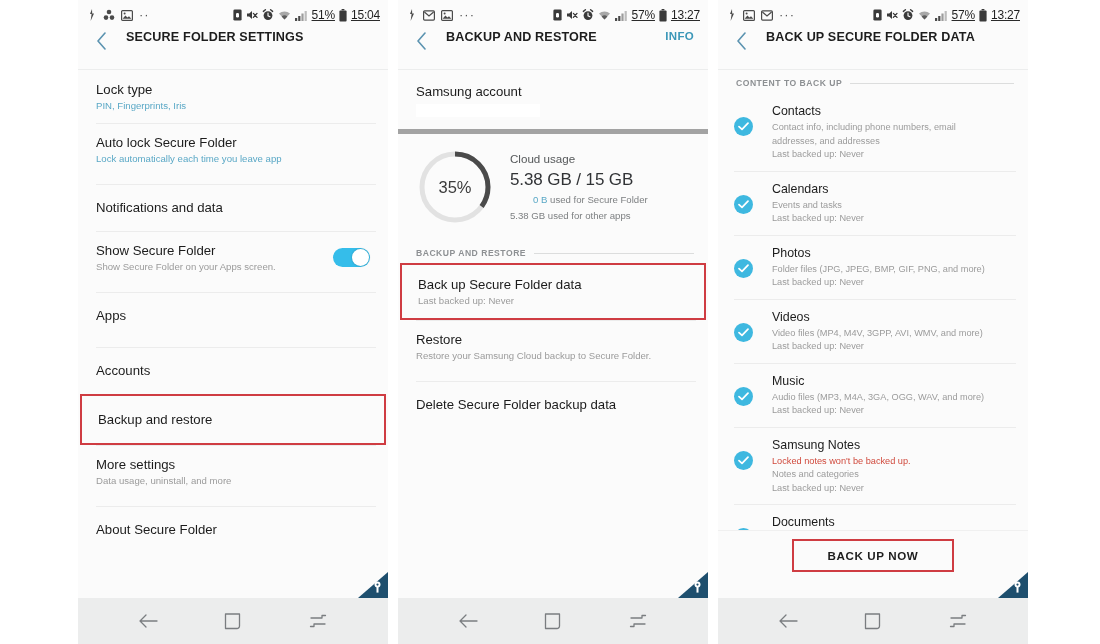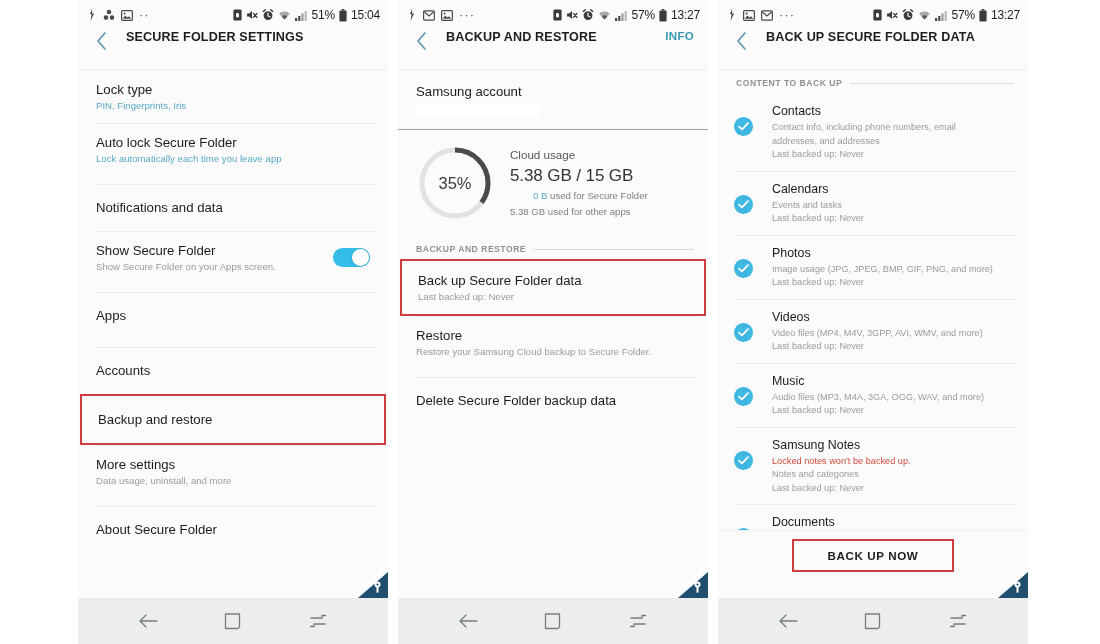--- a/index.html
+++ b/index.html
@@ -34,21 +34,21 @@
     height: 30px;
     flex: 0 0 30px;
     display: flex;
     align-items: center;
     padding: 0 8px 0 9px;
     background: #fbfbfb;
     font-size: 11.5px;
     color: #2b2b2b;
   }
   .sb-left { display: flex; align-items: center; gap: 6px; }
-  .sb-right { margin-left: auto; display: flex; align-items: center; gap: 4px; }
+  .sb-right { margin-left: auto; display: flex; align-items: center; gap: 4px; text-decoration: underline; }
   .sb-ico { display: inline-flex; align-items: center; justify-content: center; }
   .sb-ico svg { display: block; }
   .sb-txt { font-size: 12px; letter-spacing: -0.2px; color: #1f1f1f; font-weight: 400; }
   .sb-dots { font-size: 13px; letter-spacing: 1px; color: #555; line-height: 8px; }
 
   
   .appbar {
     height: 40px;
     flex: 0 0 40px;
     display: flex;
@@ -136,21 +136,21 @@
     top: 1px; right: 1px;
     width: 17px; height: 17px;
     border-radius: 50%;
     background: #ffffff;
     box-shadow: 0 0 2px rgba(0,0,0,.28);
   }
 
   
   .acct {
     padding: 14px 18px 12px 18px;
-    border-bottom: 1px solid #a3a3a3;
+    border-bottom: 5px solid #a3a3a3;
   }
   .acct-label { font-size: 13.2px; color: #1c1c1c; }
   .acct-redacted {
     margin-top: 5px;
     width: 124px; height: 13px;
     background: #ffffff;
   }
 
   
   .cloud {
@@ -689,21 +689,21 @@
         </div>
 
         <div class="check-row">
           <div class="check">
               <svg width="11" height="9" viewBox="0 0 11 9">
                 <path d="M1 4.6 L4 7.4 L10 1.2" stroke="#fff" stroke-width="1.7" fill="none" stroke-linecap="round" stroke-linejoin="round"></path>
               </svg>
             </div>
           <div class="check-texts">
             <div class="check-title">Photos</div>
-            <div class="check-desc">Image usage (JPG, JPEG, BMP, GIF, PNG, and more)</div>
+            <div class="check-desc">Folder files (JPG, JPEG, BMP, GIF, PNG, and more)</div>
             <div class="check-desc">Last backed up: Never</div>
           </div>
         </div>
 
         <div class="check-row">
           <div class="check">
               <svg width="11" height="9" viewBox="0 0 11 9">
                 <path d="M1 4.6 L4 7.4 L10 1.2" stroke="#fff" stroke-width="1.7" fill="none" stroke-linecap="round" stroke-linejoin="round"></path>
               </svg>
             </div>

